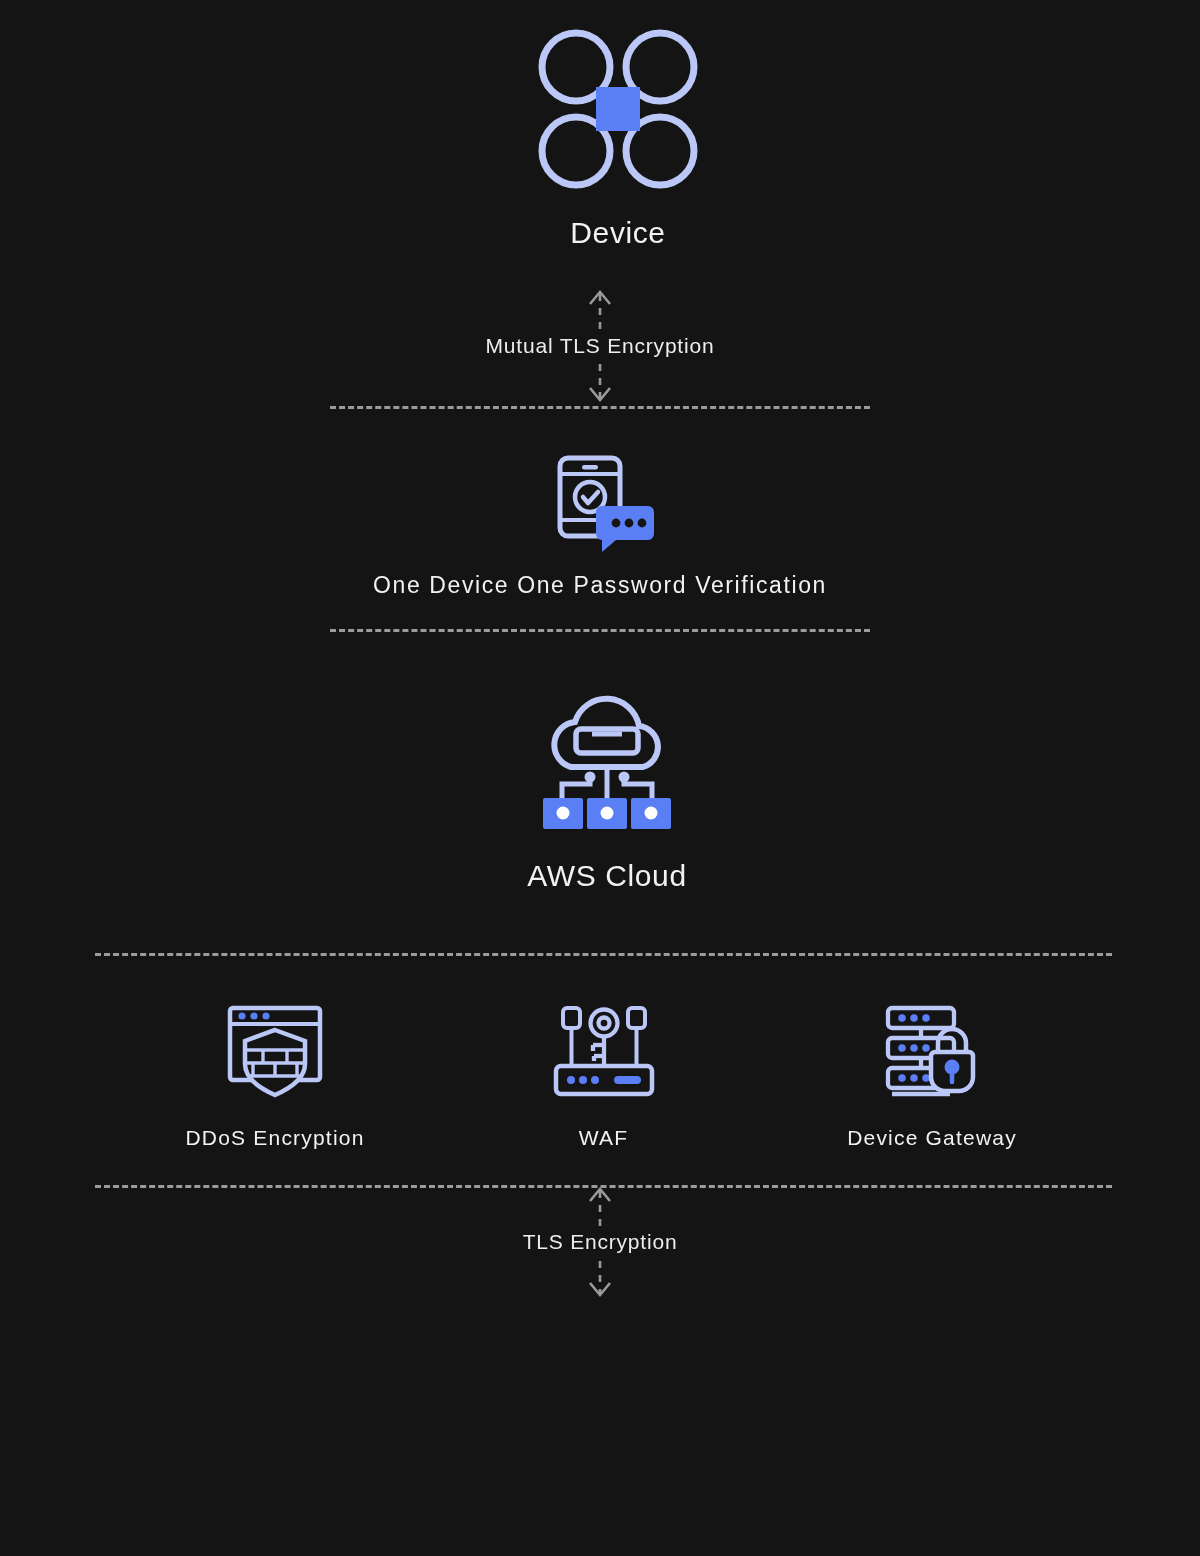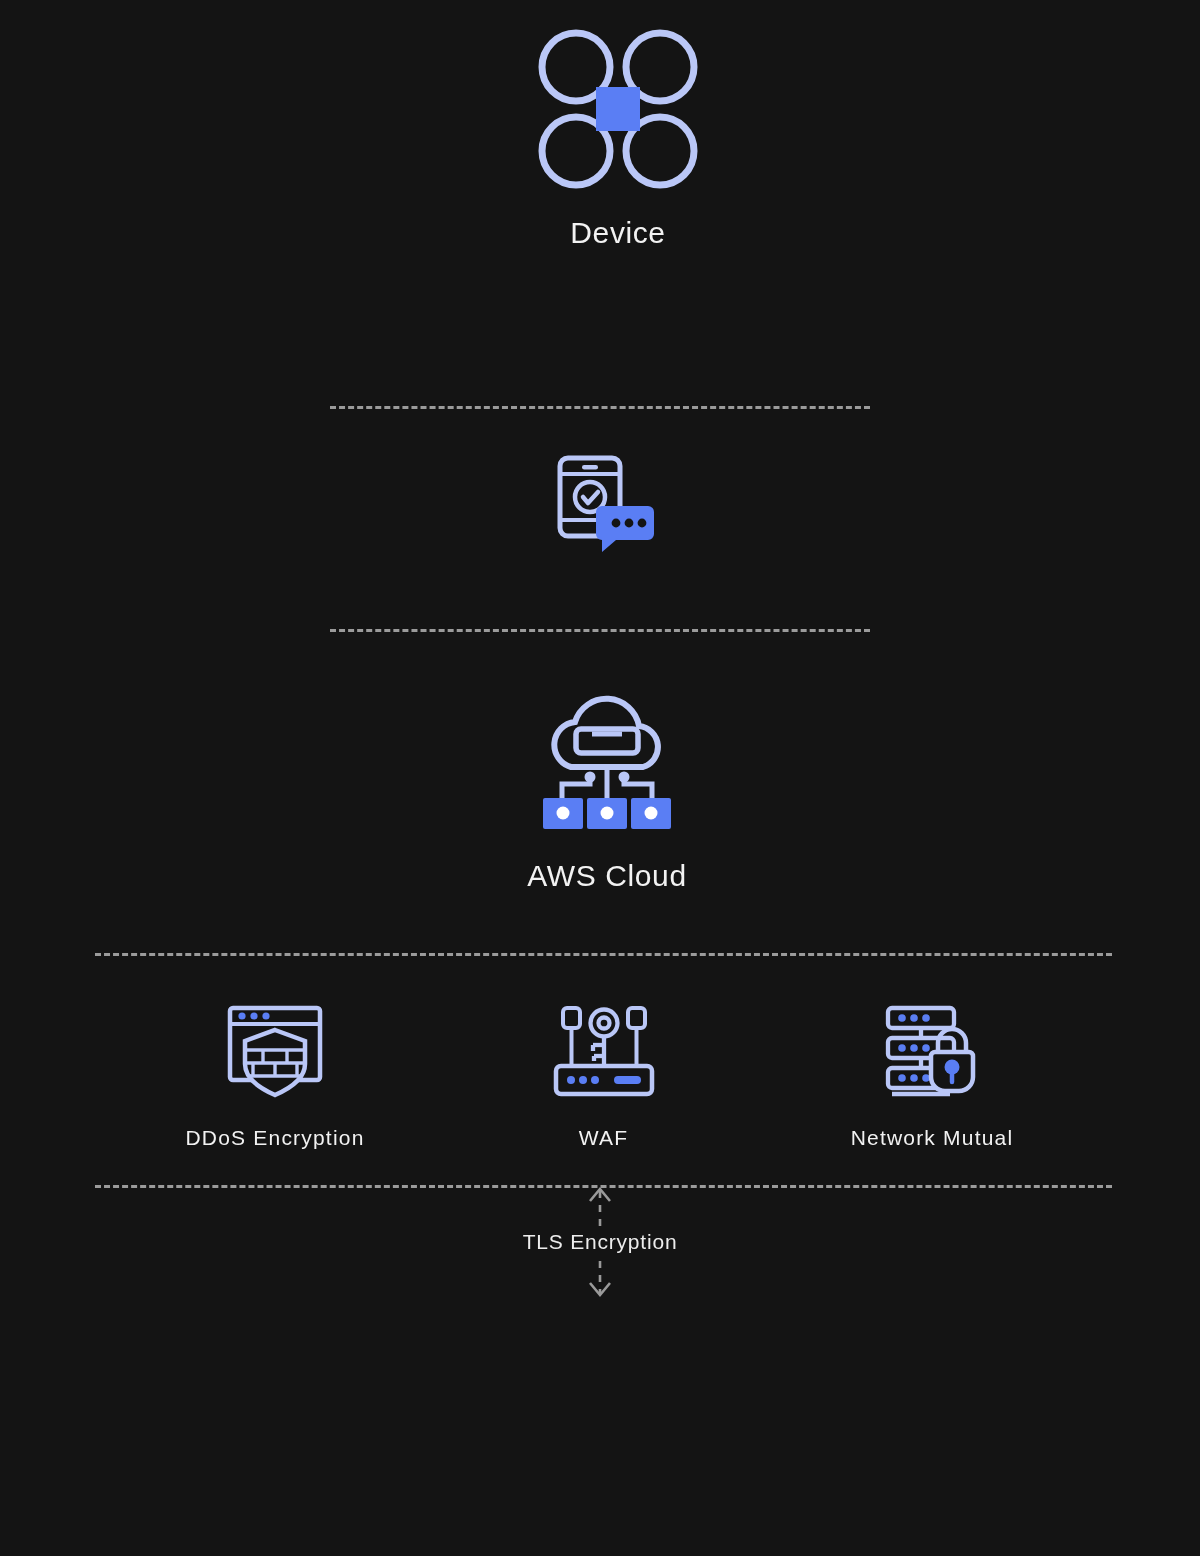--- a/index.html
+++ b/index.html
@@ -132,20 +132,30 @@
           <circle cx="127" cy="43" r="34"></circle>
           <circle cx="43" cy="127" r="34"></circle>
           <circle cx="127" cy="127" r="34"></circle>
         </g>
         <rect x="63" y="63" width="44" height="44" fill="#5a7ef4"></rect>
       </svg>
     </span>
     <span class="node-label label-lg">Device</span>
   </div>
 
+  <div class="link" id="link-mutual-tls">
+    <svg class="link-svg" width="40" height="124" viewBox="0 0 40 124" xmlns="http://www.w3.org/2000/svg">
+      <g stroke="#9a9a9a" stroke-width="2.6" fill="none">
+        <path d="M20 10 L20 114" stroke-dasharray="7 7"></path>
+        <polyline points="10,20 20,8 30,20"></polyline>
+        <polyline points="10,104 20,116 30,104"></polyline>
+      </g>
+    </svg>
+    <span class="link-text">Mutual TLS Encryption</span>
+  </div>
 
   <div class="divider" id="divider-1"></div>
 
   <div class="node" id="node-otp">
     <span class="icon">
       <svg width="120" height="108" viewBox="0 0 120 108" xmlns="http://www.w3.org/2000/svg">
 
         <path d="M28 10 h44 a8 8 0 0 1 8 8 v62 a8 8 0 0 1 -8 8 h-44 a8 8 0 0 1 -8 -8 v-62 a8 8 0 0 1 8 -8 z" fill="none" stroke="#bac7f7" stroke-width="5"></path>
 
         <rect x="42" y="17" width="16" height="4.5" rx="2.2" fill="#bac7f7"></rect>
@@ -157,20 +167,21 @@
         <polyline points="43,49 48,55 58,44" fill="none" stroke="#bac7f7" stroke-width="4.5" stroke-linecap="round" stroke-linejoin="round"></polyline>
 
         <path d="M62 58 h46 a6 6 0 0 1 6 6 v22 a6 6 0 0 1 -6 6 h-32 l-14 12 v-12 h-0 a6 6 0 0 1 -6 -6 v-22 a6 6 0 0 1 6 -6 z" fill="#5a7ef4"></path>
         <g fill="#141414">
           <circle cx="76" cy="75" r="4.4"></circle>
           <circle cx="89" cy="75" r="4.4"></circle>
           <circle cx="102" cy="75" r="4.4"></circle>
         </g>
       </svg>
     </span>
+    <span class="node-label label-md">One Device One Password Verification</span>
   </div>
 
   <div class="divider" id="divider-2"></div>
 
   <div class="node" id="node-cloud">
     <span class="icon">
       <svg width="160" height="152" viewBox="0 0 160 152" xmlns="http://www.w3.org/2000/svg">
 
         <path d="M44 82 a23 23 0 0 1 4 -45 a33 33 0 0 1 64 4 a21 21 0 0 1 4 41 z" fill="none" stroke="#bac7f7" stroke-width="6"></path>
 
@@ -286,21 +297,21 @@
               <circle cx="34" cy="78" r="3.8"></circle>
               <circle cx="46" cy="78" r="3.8"></circle>
           </g>
 
           <path d="M58 52 v-9 a14 14 0 0 1 28 0 v9" fill="none" stroke="#bac7f7" stroke-width="4.5"></path>
           <path d="M55 52 h34 a4 4 0 0 1 4 4 v21 a14 14 0 0 1 -14 14 h-14 a14 14 0 0 1 -14 -14 v-21 a4 4 0 0 1 4 -4 z" fill="#141414" stroke="#bac7f7" stroke-width="4.5"></path>
           <circle cx="72" cy="67" r="7.5" fill="#5a7ef4"></circle>
           <path d="M72 67 L72 82" stroke="#5a7ef4" stroke-width="4.5" stroke-linecap="round"></path>
         </svg>
       </span>
-      <span class="node-label label-sm">Network Mutual</span>
+      <span class="node-label label-sm">Device Gateway</span>
     </div>
 
   </div>
 
   <div class="divider" id="divider-4"></div>
 
   <div class="link" id="link-tls">
     <svg class="link-svg" width="40" height="118" viewBox="0 0 40 118" xmlns="http://www.w3.org/2000/svg">
       <g stroke="#9a9a9a" stroke-width="2.6" fill="none">
         <path d="M20 8 L20 110" stroke-dasharray="7 7"></path>

